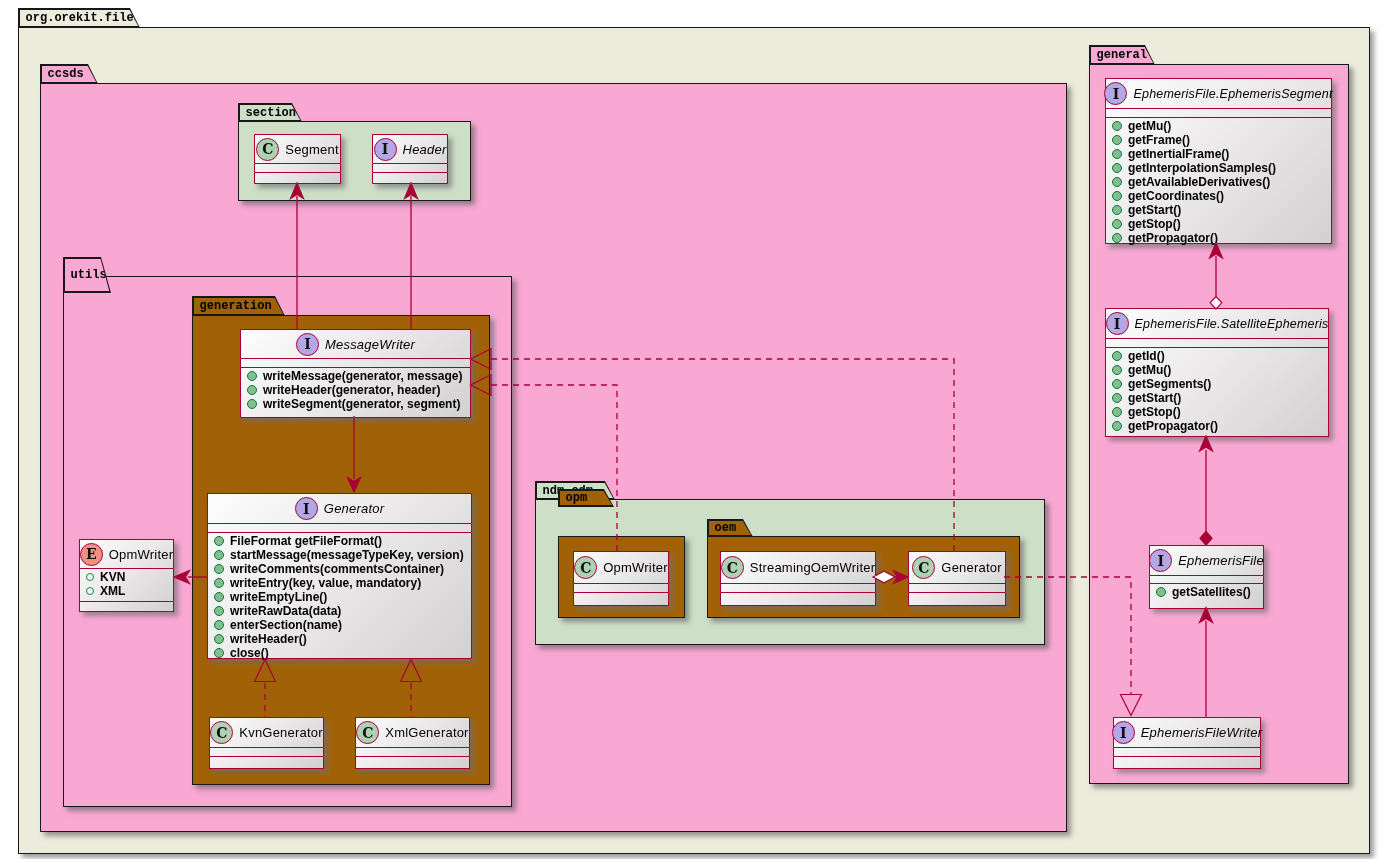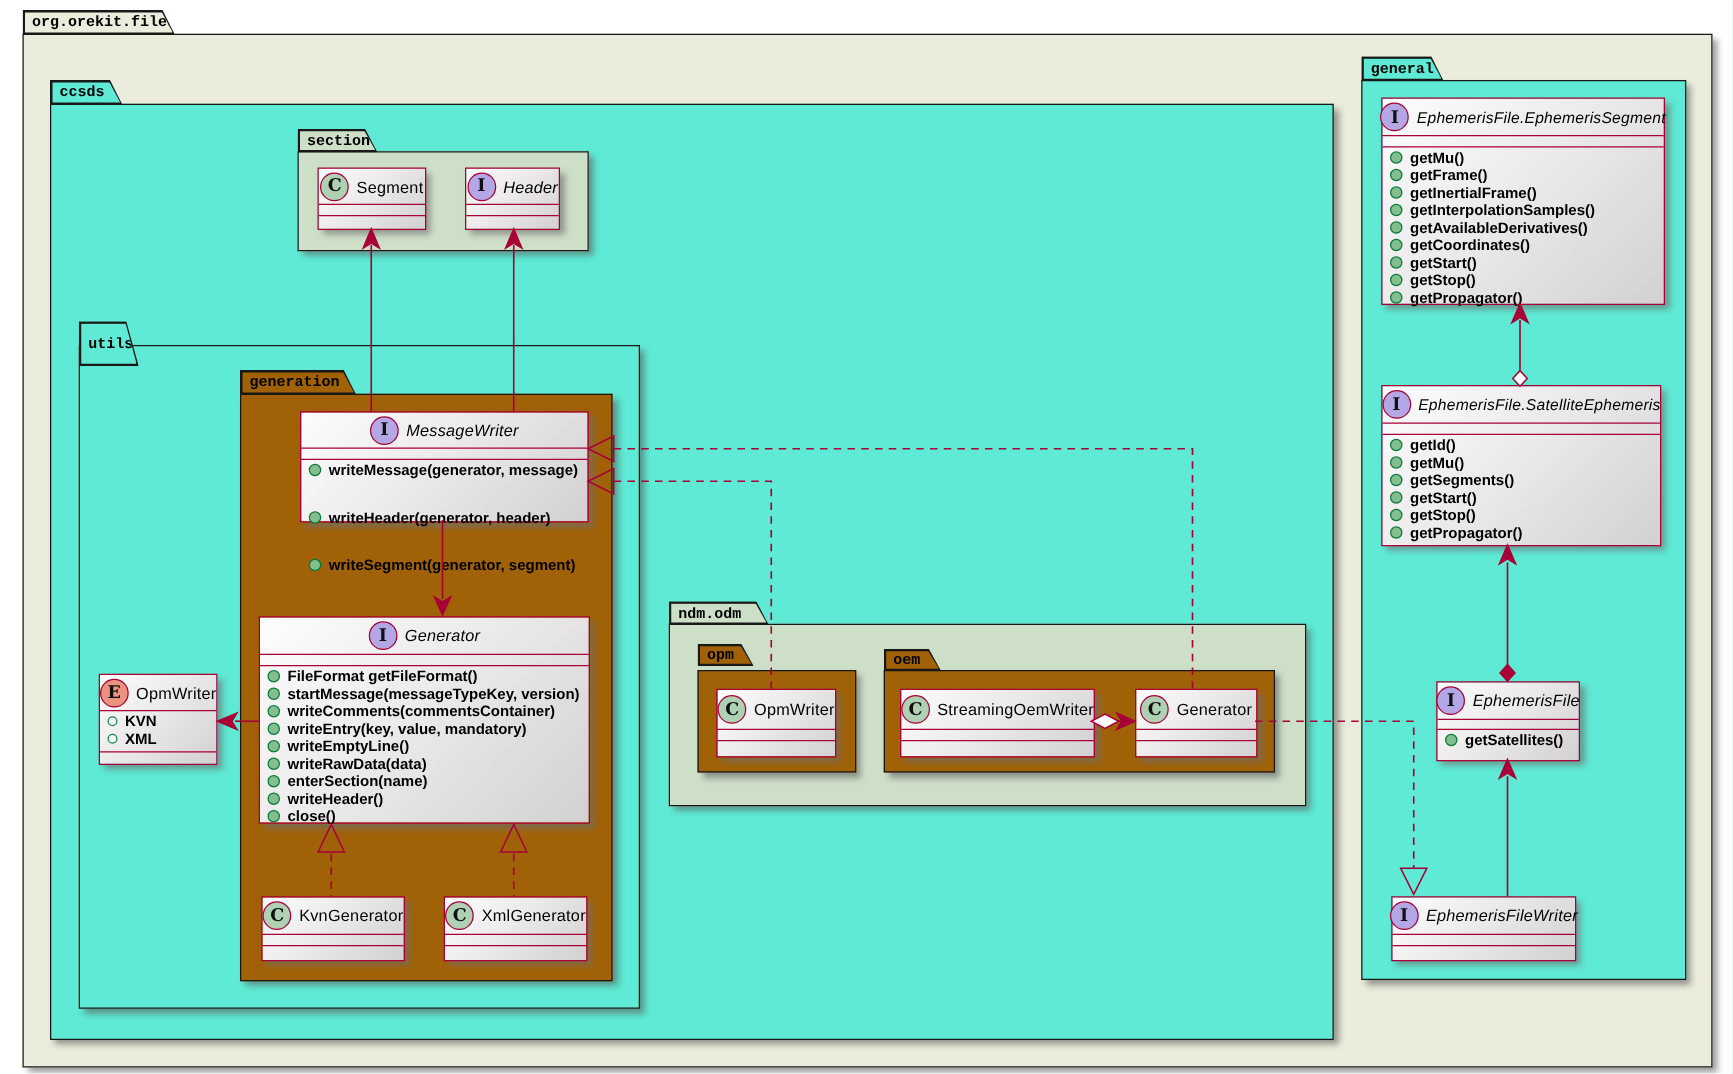--- a/index.html
+++ b/index.html
@@ -3,21 +3,21 @@
 <meta charset="utf-8">
 <style>
   html,body{margin:0;padding:0;background:#fff;}
   #stage{position:relative;width:1386px;height:859px;background:#ffffff;font-family:"Liberation Sans",sans-serif;overflow:hidden;}
 
   
   .pkg-body{position:absolute;border:1.6px solid #181818;box-shadow:4px 4px 5px rgba(90,90,90,.6);}
   .tab{position:absolute;background:#181818;clip-path:polygon(0 0,calc(100% - 10px) 0,100% 100%,0 100%);}
   .tab>span{position:absolute;inset:1.6px;clip-path:polygon(0 0,calc(100% - 9px) 0,100% 100%,0 100%);
             display:flex;align-items:center;padding:0 12px 0 6px;font-weight:bold;font-size:12px;color:#000;white-space:nowrap;font-family:Liberation Mono, monospace;}
-  .fill-beige{background:#ECECDC;} .fill-green{background:#5eead4;} .fill-green2{background:#CEDFC8;} .fill-gray{background:#a16207;}
+  .fill-beige{background:#ECECDC;} .fill-green{background:#f9a8d4;} .fill-green2{background:#CEDFC8;} .fill-gray{background:#a16207;}
 
   
   .cls{position:absolute;border:1.5px solid #A80036;box-shadow:4px 4px 5px rgba(110,110,110,.65);
        background:linear-gradient(135deg,#FDFDFD 0%,#ECEAEA 45%,#D2D0D0 100%);display:flex;flex-direction:column;}
   .ct{display:flex;align-items:center;justify-content:center;gap:6px;border-bottom:1.2px solid #A80036;font-size:13px;color:#000;white-space:nowrap;}
   .cname{letter-spacing:.2px;} .it{font-style:italic;}
   .badge{width:21px;height:21px;flex:0 0 21px;display:flex;align-items:center;justify-content:center;border-radius:50%;
          border:1.4px solid #A80036;font-family:"DejaVu Serif",serif;font-weight:bold;font-size:14px;color:#101010;}
   .bC{background:#ADD1B2;} .bI{background:#B4A7E5;} .bE{background:#EB937F;}
   .cmp{border-bottom:1.2px solid #A80036;}
@@ -64,21 +64,21 @@
   <div class="tab" style="left:192px;top:296px;width:93px;height:20px;">
     <span class="fill-gray">generation</span>
     </div>
 
   <div class="pkg-body fill-green2" style="left:535px;top:499px;width:508px;height:144px;"></div>
   <div class="tab" style="left:535px;top:481px;width:80px;height:19px;">
     <span class="fill-green2">ndm.odm</span>
     </div>
 
   <div class="pkg-body fill-gray" style="left:558px;top:536px;width:125px;height:80px;"></div>
-  <div class="tab" style="left:558px;top:515px;width:45px;height:18px;">
+  <div class="tab" style="left:558px;top:489px;width:45px;height:18px;padding-left:11px;">
     <span class="fill-gray">opm</span>
     </div>
 
   <div class="pkg-body fill-gray" style="left:707px;top:536px;width:311px;height:80px;"></div>
   <div class="tab" style="left:707px;top:519px;width:46px;height:18px;">
     <span class="fill-gray">oem</span>
     </div>
 
   <div class="cls" style="left:254px;top:134px;width:85px;height:48px;">
     <div class="ct" style="flex:0 0 28px;">
@@ -97,21 +97,21 @@
     <div class="cmp" style="flex:0 0 8px;"></div>
     <div class="cmp last"></div>
   </div>
 
   <div class="cls" style="left:240px;top:329px;width:229px;height:87px;">
     <div class="ct" style="flex:0 0 28px;">
         <span class="badge bI">I</span>
       <span class="cname it">MessageWriter</span>
       </div>
     <div class="cmp" style="flex:0 0 8px;"></div>
-    <div class="members" style="flex:1;gap:24px;">
+    <div class="members" style="flex:1;">
       <div class="m">
           <i class="dot"></i>
           <span>writeMessage(generator, message)</span>
         </div>
       <div class="m">
           <i class="dot"></i>
           <span>writeHeader(generator, header)</span>
         </div>
       <div class="m">
           <i class="dot"></i>

